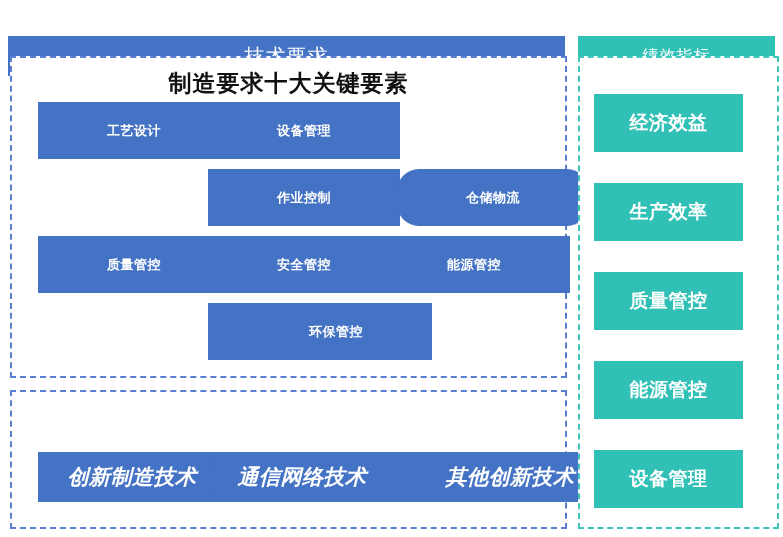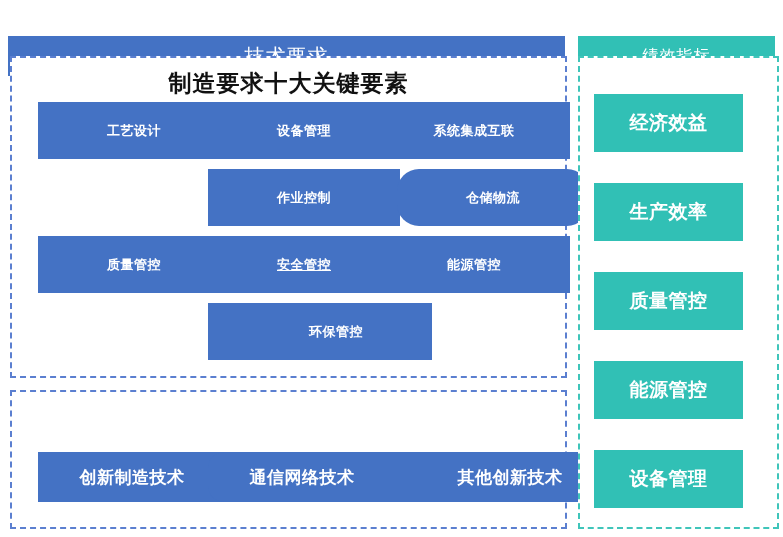--- a/index.html
+++ b/index.html
@@ -98,21 +98,22 @@
     letter-spacing: 0.5px;
   }
   .grid-box {
     width: 192px;
     height: 57px;
     font-size: 13px;
   }
   .innov-box {
     width: 188px;
     height: 50px;
-    font-size: 17px;
+    font-size: 21px;
+    font-style: italic;
   }
 
   
   .green-box {
     position: absolute;
     left: 14px;
     width: 149px;
     height: 58px;
     background: #31C0B5;
     color: #ffffff;
@@ -132,27 +133,26 @@
   <div class="header-bar" id="tech-header">技术要求</div>
 
   <div class="header-bar" id="perf-header">绩效指标</div>
 
   <div class="dashed-panel" id="manufacturing-panel">
 
     <div class="panel-title" id="manufacturing-title">制造要求十大关键要素</div>
 
     <div class="blue-box grid-box" style="left:26px; top:44px;">工艺设计</div>
     <div class="blue-box grid-box" style="left:196px; top:44px;">设备管理</div>
-    <div class="blue-box grid-box" style="left:366px; top:44px;">系统集成互联</div>
 
     <div class="blue-box grid-box" style="left:196px; top:111px;">作业控制</div>
     <div class="blue-box grid-box" style="left:385px; top:111px;border-radius:22px;">仓储物流</div>
 
     <div class="blue-box grid-box" style="left:26px; top:178px;">质量管控</div>
-    <div class="blue-box grid-box" style="left:196px; top:178px;text-decoration:underline;">安全管控</div>
+    <div class="blue-box grid-box" style="left:196px; top:178px;">安全管控</div>
     <div class="blue-box grid-box" style="left:366px; top:178px;">能源管控</div>
 
     <div class="blue-box grid-box" style="left:196px; top:245px;padding-left:32px;">环保管控</div>
   </div>
 
   <div class="dashed-panel" id="innovation-panel">
 
 
     <div class="blue-box innov-box" style="left:26px; top:60px;">创新制造技术</div>
     <div class="blue-box innov-box" style="left:196px; top:60px;border-radius:16px;">通信网络技术</div>

